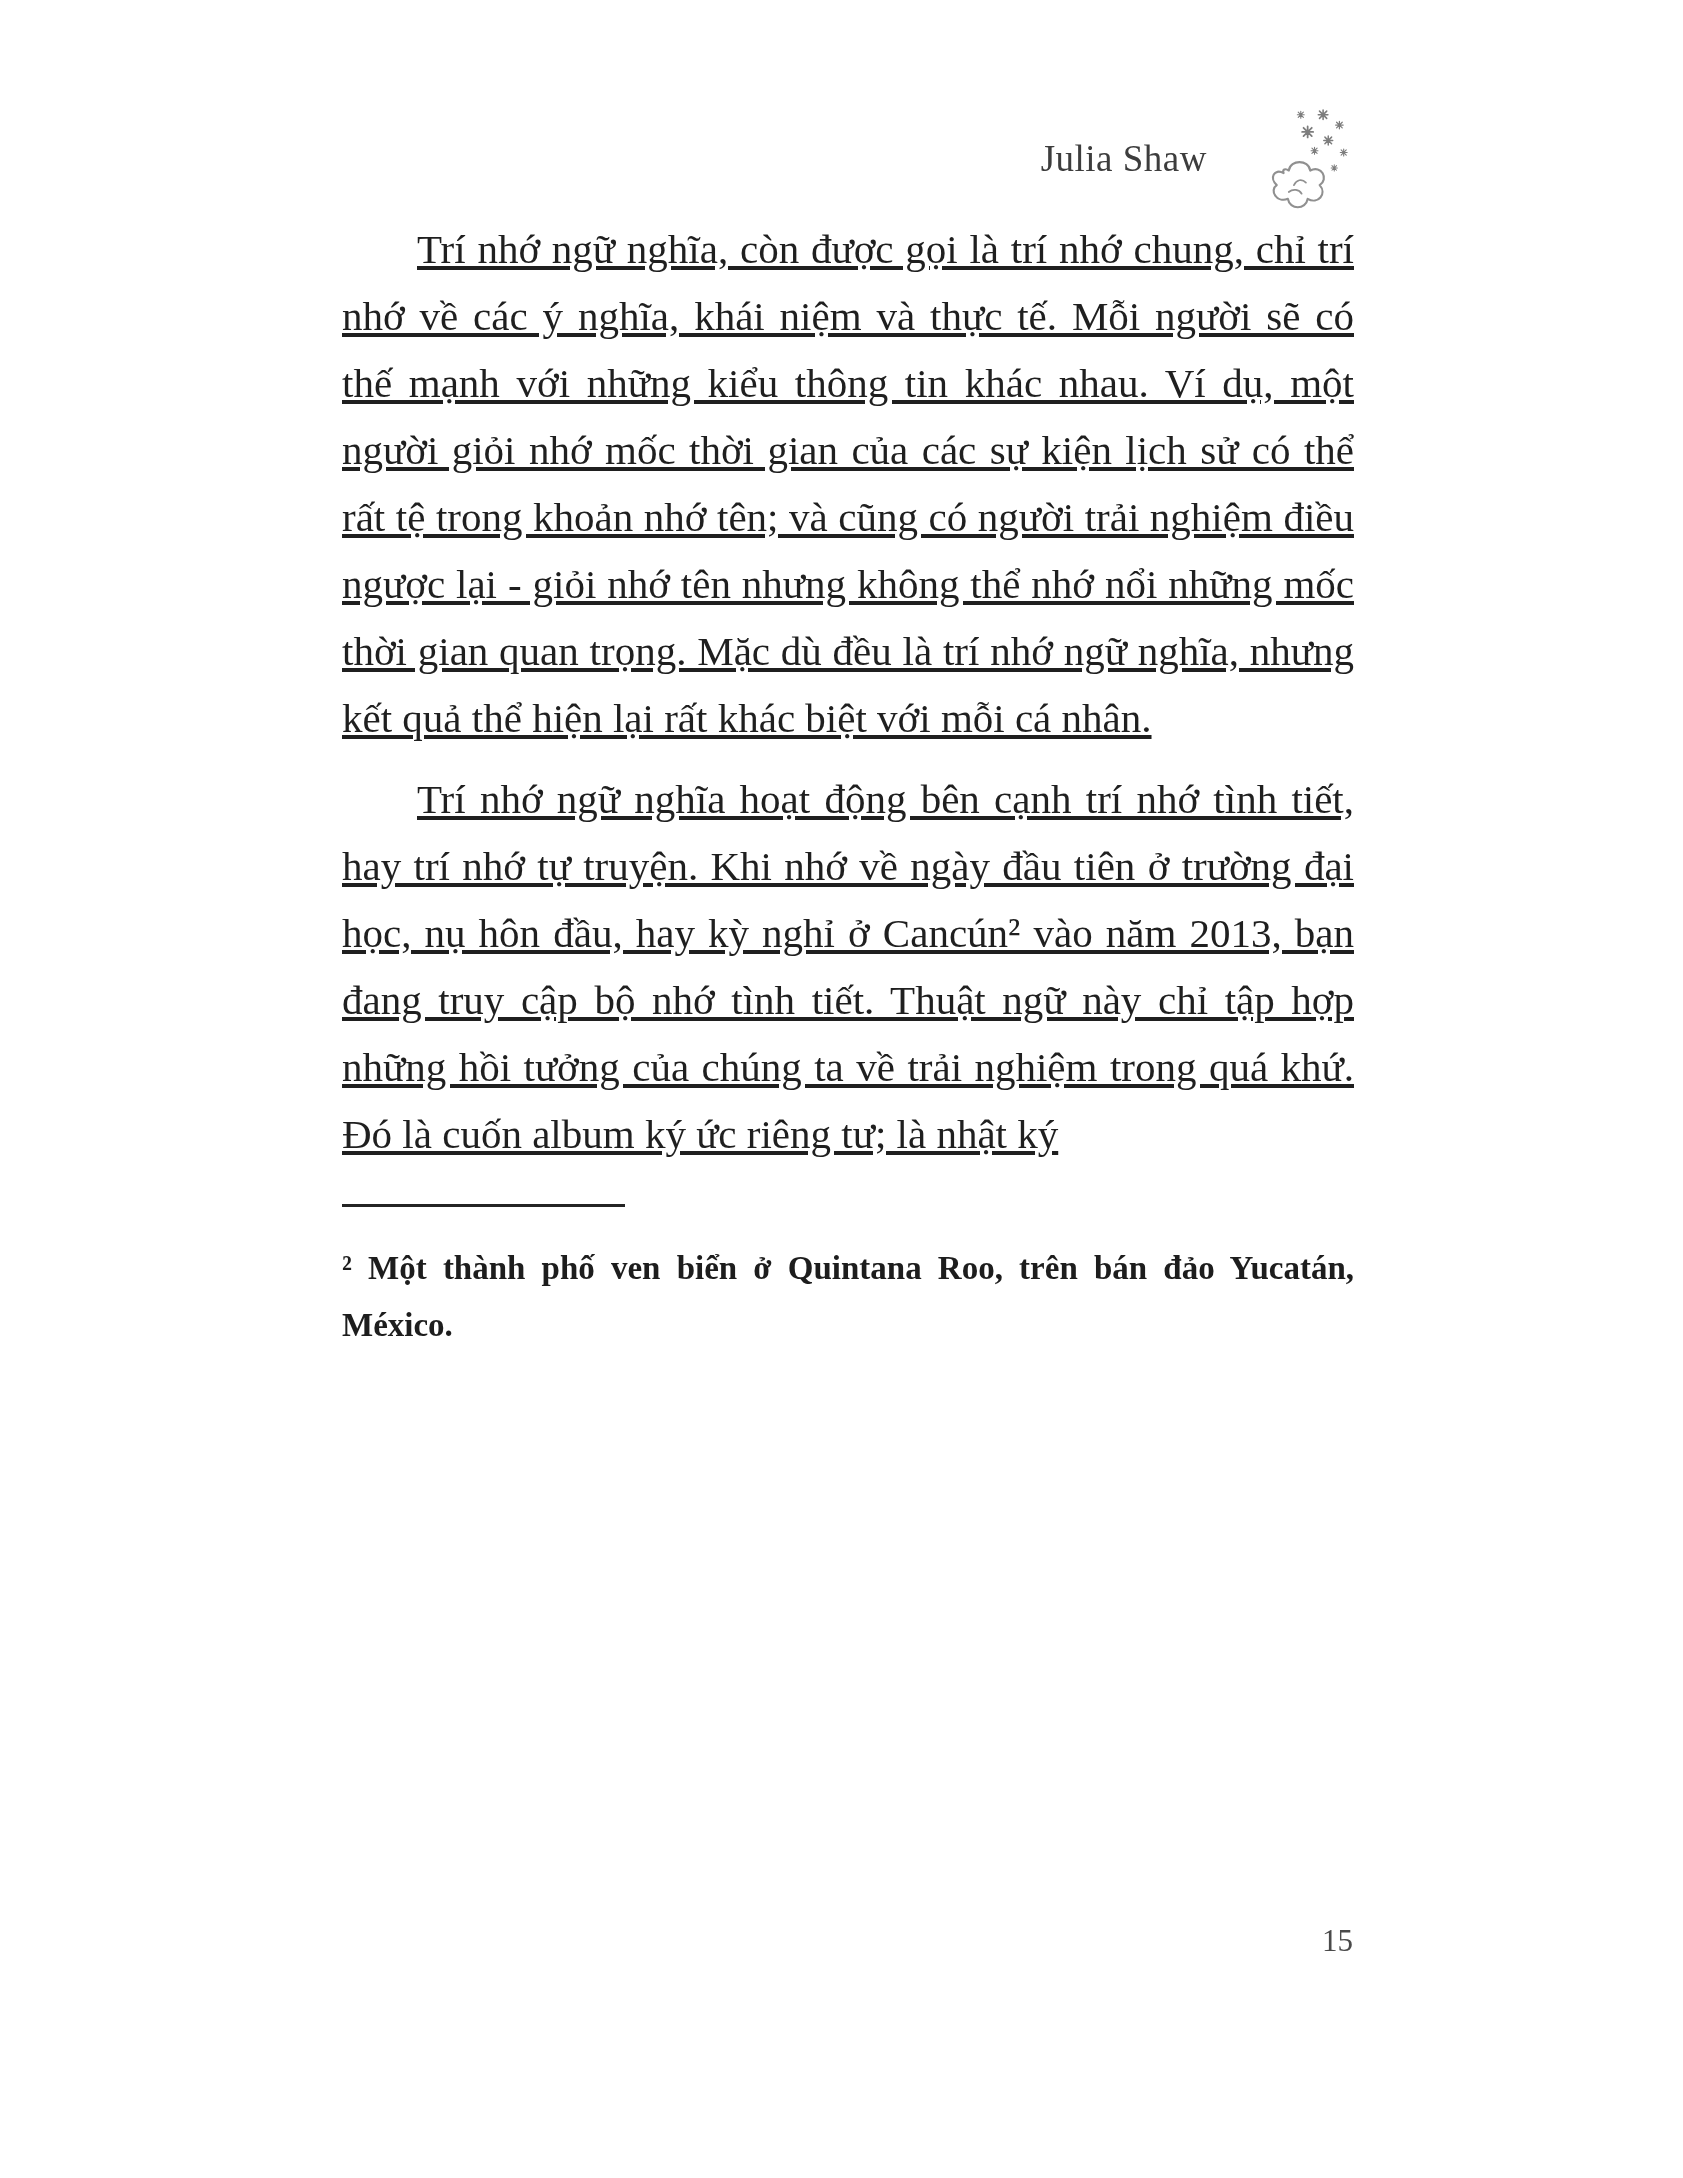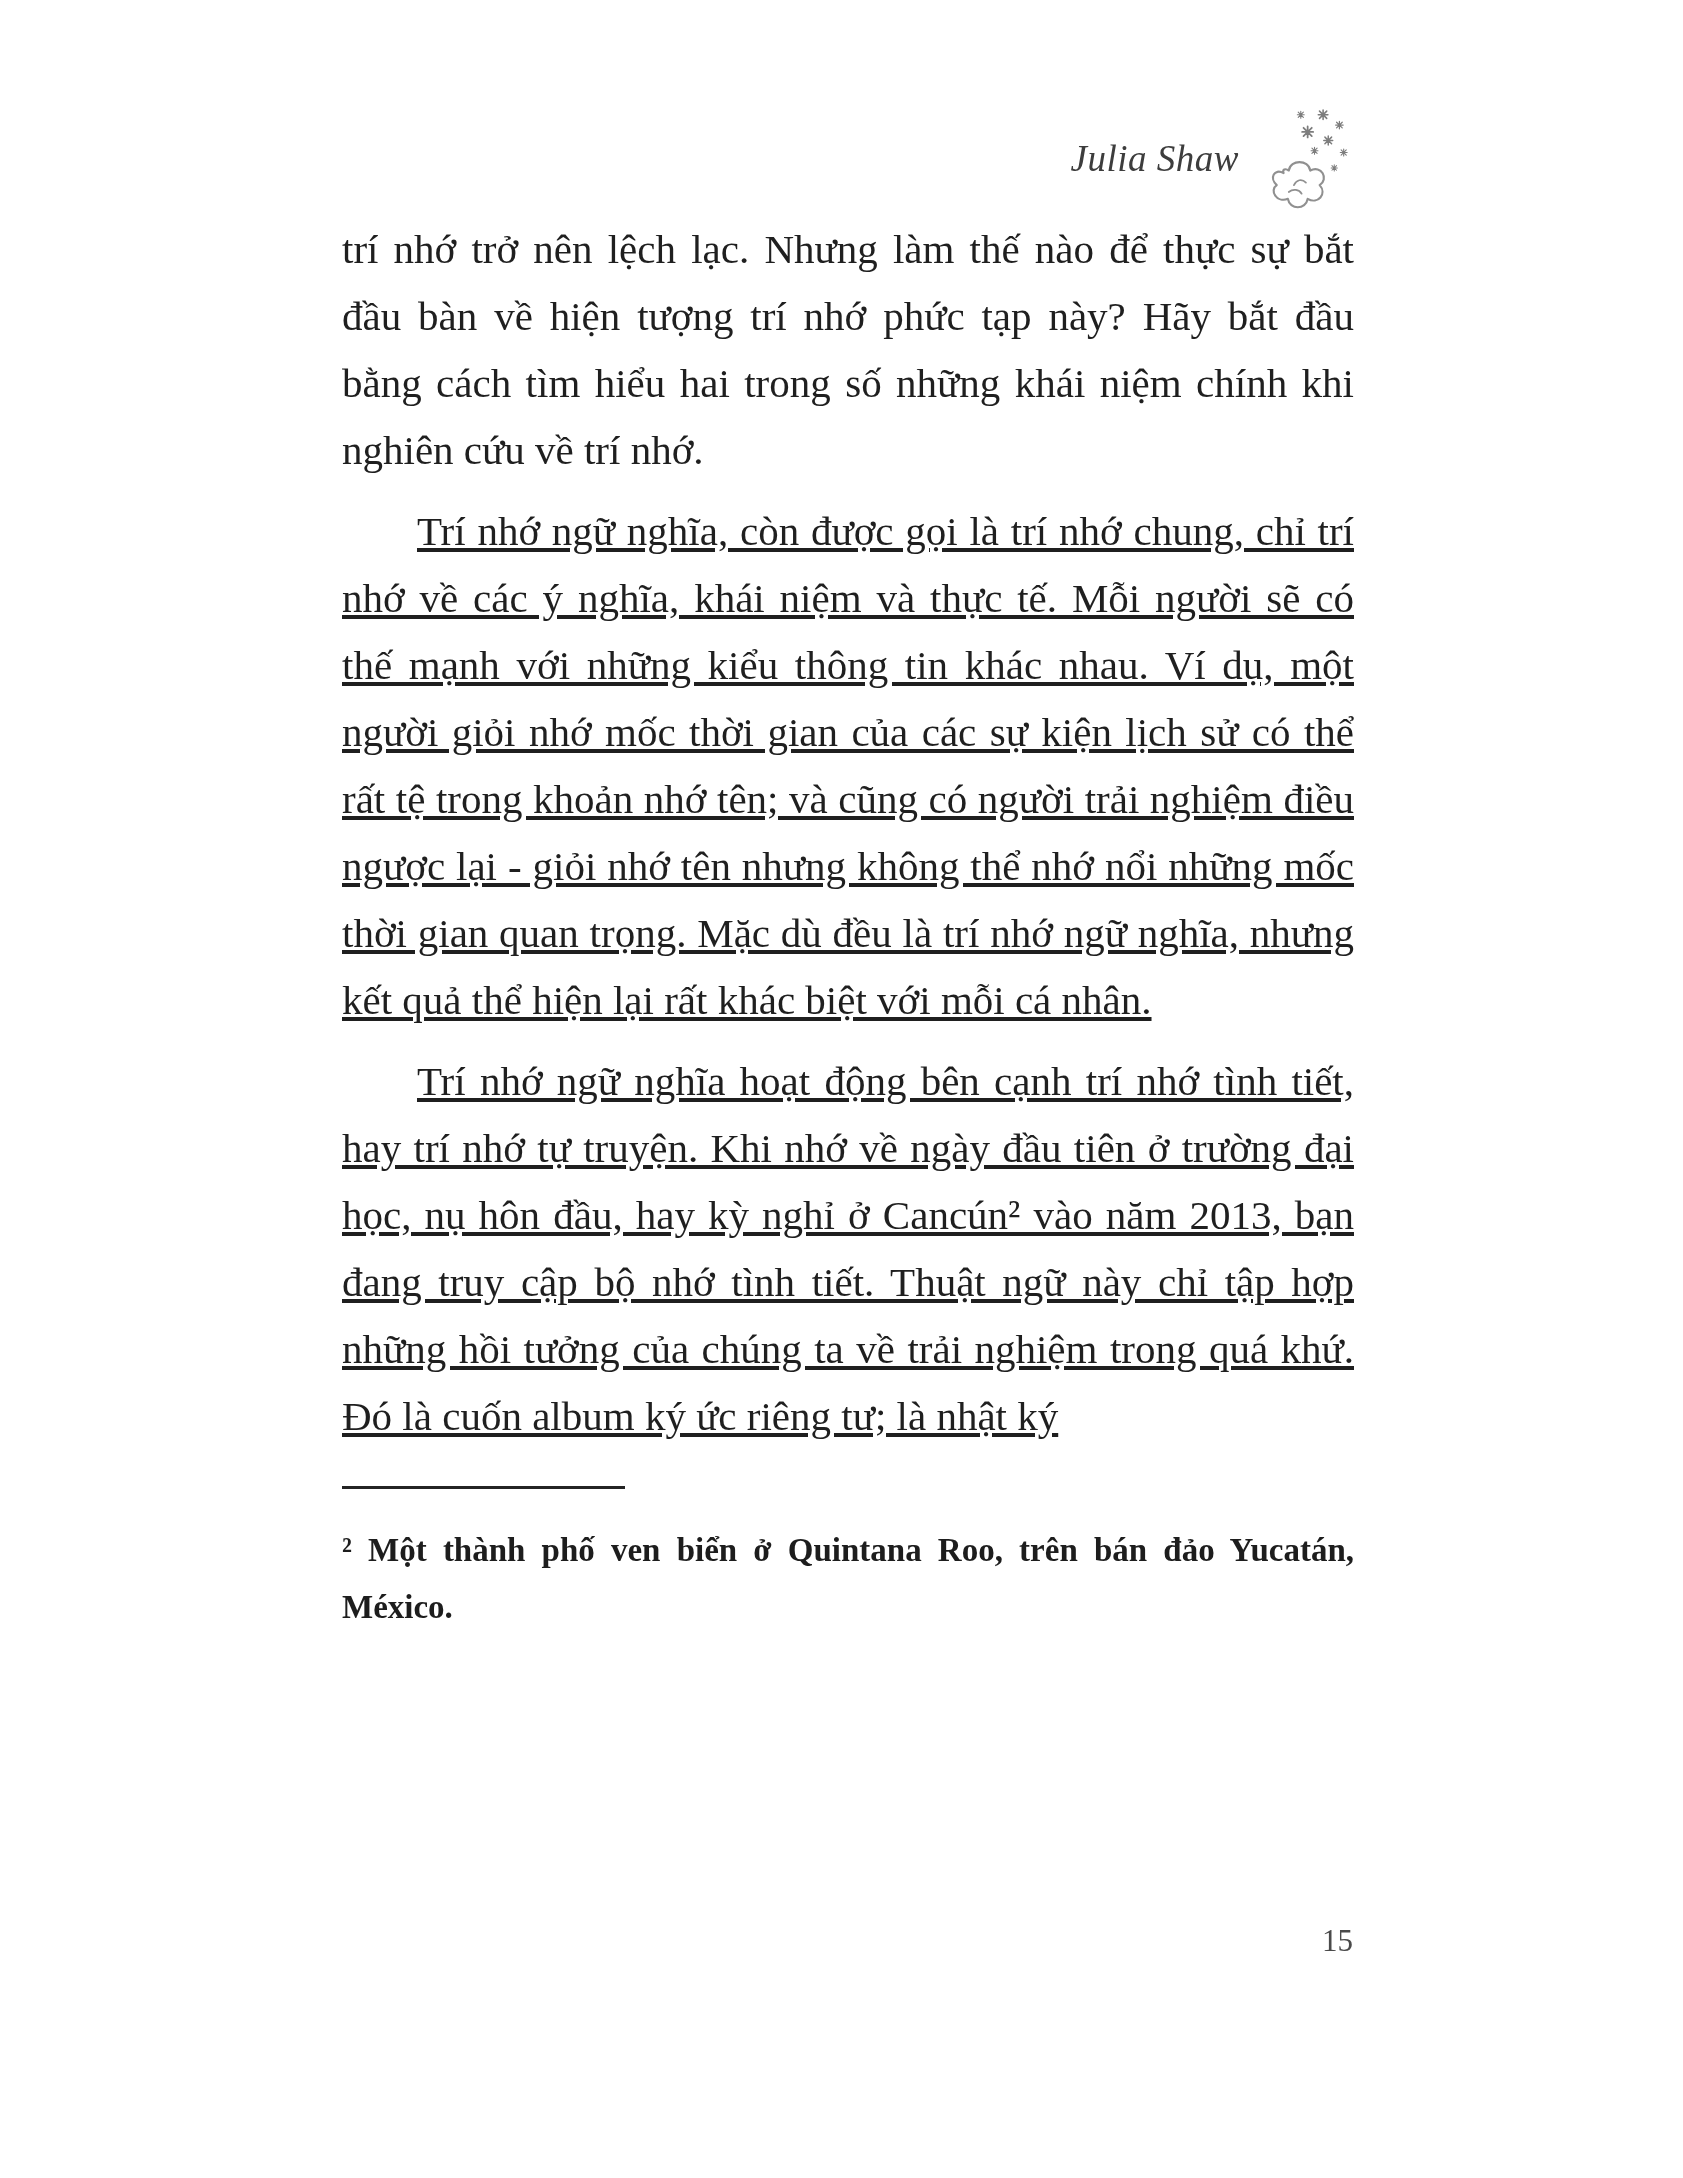--- a/index.html
+++ b/index.html
@@ -20,22 +20,21 @@
   
   .running-header {
     position: absolute;
     top: 99px;
     left: 342px;
     width: 1012px;
     height: 119px;
     display: flex;
     align-items: center;
     justify-content: flex-end;
-    gap: 12px;
-    font-style: italic;
+    gap: 44px;
   }
   .author-name {
     font-size: 37px;
     color: #3d3d3d;
     letter-spacing: 0.5px;
   }
   .header-icon svg {
     width: 103px;
     height: 115px;
     display: block;
@@ -126,21 +125,20 @@
           </g>
           <g transform="translate(97,76) scale(0.45)">
             <path d="M0 -8 L0 8 M-8 0 L8 0 M-6 -6 L6 6 M-6 6 L6 -6"></path>
           </g>
         </g>
       </svg>
     </span>
   </div>
 
   <div class="text-block">
-    <p class="body-par">trí nhớ trở nên lệch lạc. Nhưng làm thế nào để thực sự bắt đầu bàn về hiện tượng trí nhớ phức tạp này? Hãy bắt đầu bằng cách tìm hiểu hai trong số những khái niệm chính khi nghiên cứu về trí nhớ.</p>
     <p class="body-par indented">Trí nhớ ngữ nghĩa, còn được gọi là trí nhớ chung, chỉ trí nhớ về các ý nghĩa, khái niệm và thực tế. Mỗi người sẽ có thế mạnh với những kiểu thông tin khác nhau. Ví dụ, một người giỏi nhớ mốc thời gian của các sự kiện lịch sử có thể rất tệ trong khoản nhớ tên; và cũng có người trải nghiệm điều ngược lại - giỏi nhớ tên nhưng không thể nhớ nổi những mốc thời gian quan trọng. Mặc dù đều là trí nhớ ngữ nghĩa, nhưng kết quả thể hiện lại rất khác biệt với mỗi cá nhân.</p>
     <p class="body-par indented">Trí nhớ ngữ nghĩa hoạt động bên cạnh trí nhớ tình tiết, hay trí nhớ tự truyện. Khi nhớ về ngày đầu tiên ở trường đại học, nụ hôn đầu, hay kỳ nghỉ ở Cancún² vào năm 2013, bạn đang truy cập bộ nhớ tình tiết. Thuật ngữ này chỉ tập hợp những hồi tưởng của chúng ta về trải nghiệm trong quá khứ. Đó là cuốn album ký ức riêng tư; là nhật ký</p>
 
     <hr class="footnote-sep">
 
     <p class="footnote-text">² Một thành phố ven biển ở Quintana Roo, trên bán đảo Yucatán, México.</p>
   </div>
 
   <div class="page-number">15</div>
 

